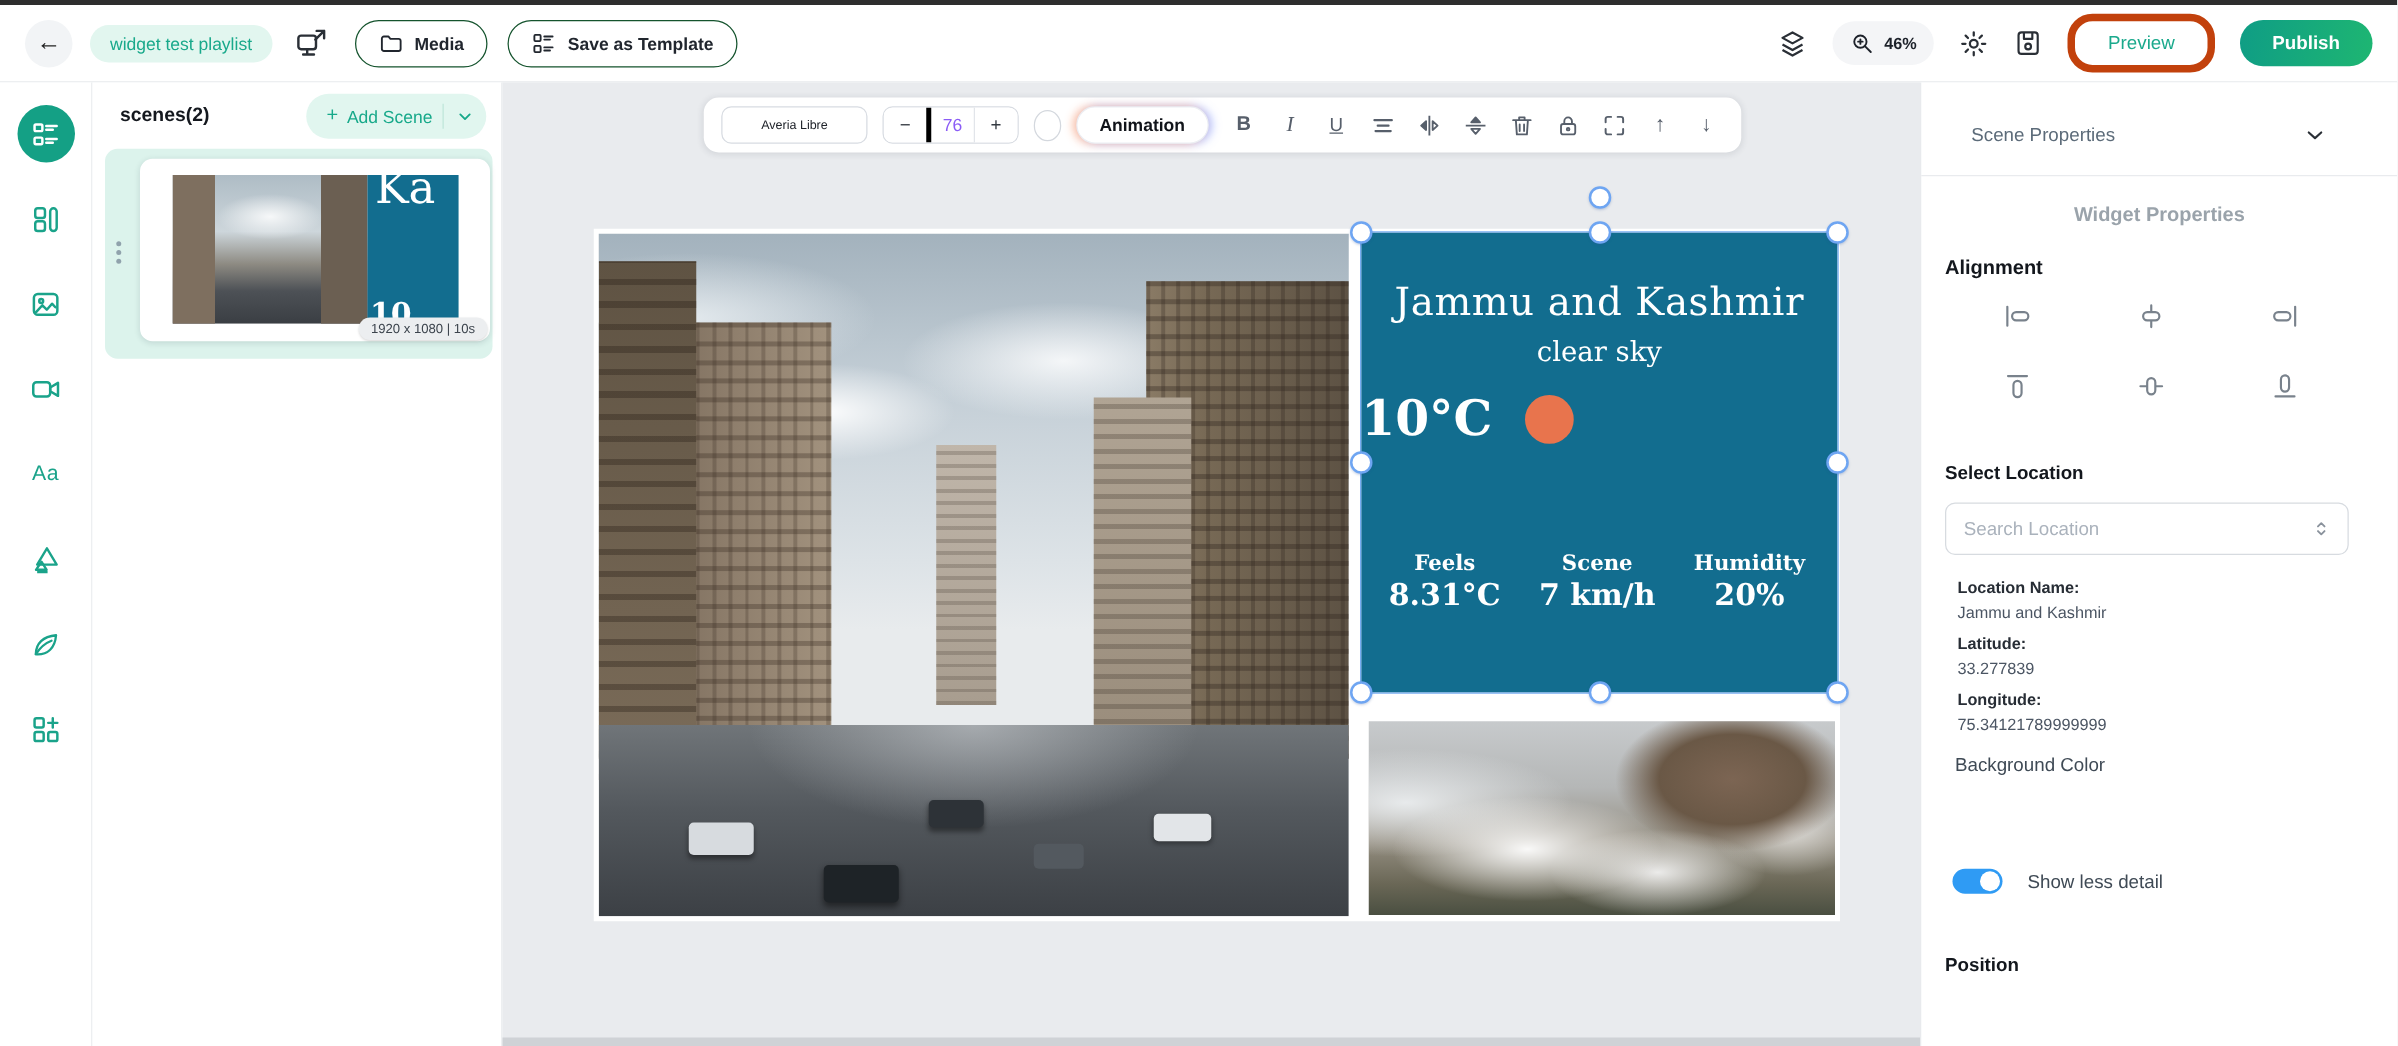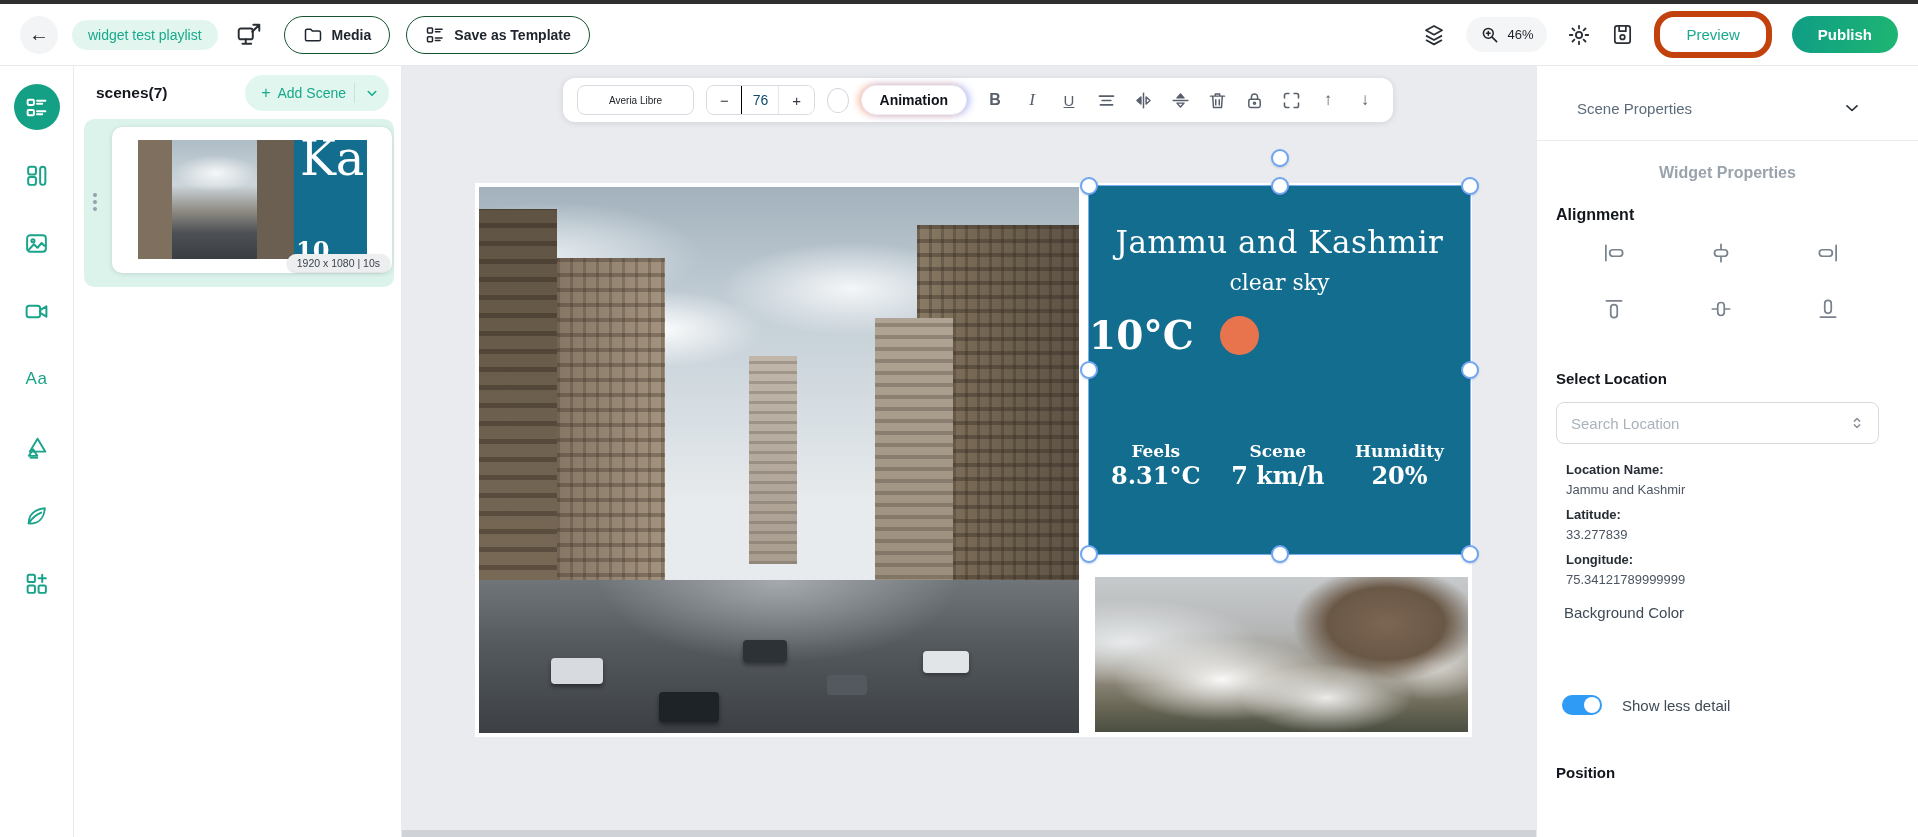--- a/index.html
+++ b/index.html
@@ -15,21 +15,21 @@
   .topbar{position:absolute;left:0;top:4px;width:1918px;height:62px;background:#fff;border-bottom:1px solid #e8eaed;display:flex;align-items:center;padding:0 20px}
   .back-btn{width:38px;height:38px;border-radius:50%;background:#f2f4f6;display:flex;align-items:center;justify-content:center;font-size:20px;color:#222;cursor:pointer;flex:0 0 auto}
   .title-pill{margin-left:14px;background:#e2f6ef;color:#19a98b;font-size:14px;padding:7px 16px;border-radius:16px;white-space:nowrap}
   .icon-btn{display:flex;align-items:center;justify-content:center;color:#2a2f36;cursor:pointer;background:none;border:none}
   .monitor-btn{margin-left:18px}
   .tb-btn{display:flex;align-items:center;gap:9px;border:1px solid #14532d;border-radius:19px;padding:8px 18px;font-size:14px;font-weight:700;color:#21262e;background:#fff;cursor:pointer;white-space:nowrap}
   .media-btn{margin-left:22px}
   .template-btn{margin-left:16px}
   .topbar-spacer{flex:1}
   .right-cluster{display:flex;align-items:center;gap:20px}
-  .zoom-pill{display:flex;align-items:center;gap:8px;background:#f4f5f7;border-radius:18px;padding:8px 14px;font-size:13px;font-weight:400;color:#1d222a;cursor:pointer}
+  .zoom-pill{display:flex;align-items:center;gap:8px;background:#f4f5f7;border-radius:18px;padding:8px 14px;font-size:13px;font-weight:700;color:#1d222a;cursor:pointer}
   .preview-btn{border:6px solid #c2410c;color:#1aa98c;background:#fff;border-radius:20px;padding:9px 26px;font-size:15px;cursor:pointer}
   .publish-btn{border:none;color:#fff;background:linear-gradient(100deg,#0f9d85,#1eb672);border-radius:20px;padding:10px 26px;font-size:15px;font-weight:700;cursor:pointer}
 
   
   .sidebar{position:absolute;left:0;top:66px;width:74px;height:771px;background:#fff;border-right:1px solid #e8eaed;display:flex;flex-direction:column;align-items:center;padding-top:18px;gap:22px}
   .side-item{width:46px;height:46px;display:flex;align-items:center;justify-content:center;color:#1aa38a;cursor:pointer;border-radius:50%}
   .side-item.active{background:#14a085;color:#fff}
   .aa-glyph{font-size:17px;letter-spacing:.5px;color:#1aa38a;font-weight:400}
 
   
@@ -44,33 +44,33 @@
   .kebab i{width:4px;height:4px;border-radius:50%;background:#90a2ac;display:block}
   .scene-card{position:absolute;left:28px;top:8px;width:280px;height:146px;background:#fff;border-radius:10px;box-shadow:0 1px 5px rgba(20,40,60,.14)}
   .scene-thumb{position:absolute;left:26px;top:13px;width:229px;height:119px;overflow:hidden;display:flex}
   .thumb-city{width:156px;height:100%;
     background:
       radial-gradient(60px 26px at 50% 28%, rgba(255,255,255,.85), transparent 70%),
       linear-gradient(90deg,#7e6f5f 0 22%, transparent 22%),
       linear-gradient(-90deg,#6b5f52 0 24%, transparent 24%),
       linear-gradient(180deg,#aebcc5 0%,#cdd6db 38%,#8d8a82 60%,#4d5156 78%,#3a3e43 100%)}
   .thumb-widget{position:relative;width:73px;height:100%;background:#126d8f;color:#fff;font-family:"DejaVu Serif",serif;overflow:hidden}
-  .thumb-ka{position:absolute;left:6px;top:-10px;font-size:48px}
+  .thumb-ka{position:absolute;left:6px;top:-10px;font-size:36px}
   .thumb-temp{position:absolute;left:2px;bottom:-6px;font-size:24px;font-weight:700}
   .scene-badge{position:absolute;right:2px;bottom:1px;background:#eceef0;border-radius:11px;padding:3px 10px;font-size:10.5px;color:#3c444d;box-shadow:0 1px 2px rgba(0,0,0,.15)}
 
   
   .canvas{position:absolute;left:402px;top:66px;width:1134px;height:771px;background:#e9ebee}
   .canvas-bottombar{position:absolute;left:0;bottom:0;width:100%;height:7px;background:#cfd2d6}
 
   .text-toolbar{position:absolute;left:161px;top:12px;width:830px;height:44px;background:#fff;border-radius:12px;box-shadow:0 1px 6px rgba(30,40,60,.12);display:flex;align-items:center;padding:0 14px;gap:12px}
   .font-select{width:136px;height:30px;border:1px solid #d8dce2;border-radius:8px;display:flex;align-items:center;justify-content:center;font-size:10px;color:#20242b;cursor:pointer}
   .size-group{display:flex;height:30px;border:1px solid #d8dce2;border-radius:8px;overflow:hidden}
   .size-btn{width:40px;display:flex;align-items:center;justify-content:center;font-size:15px;color:#343a42;cursor:pointer;background:#fff;border:none}
-  .size-val{width:44px;display:flex;align-items:center;justify-content:center;font-size:14px;color:#0c4a6e;border-left:1px solid #000000;border-right:1px solid #e2e5ea}
+  .size-val{width:44px;display:flex;align-items:center;justify-content:center;font-size:14px;color:#8b5cf6;border-left:4px solid #000000;border-right:1px solid #e2e5ea}
   .color-dot{width:25px;height:25px;border-radius:50%;border:1.5px solid #d4d8de;background:#fff;cursor:pointer}
   .anim-btn{height:30px;padding:0 18px;border-radius:16px;background:#fff;border:1px solid #eceef3;font-size:14px;font-weight:700;color:#101319;cursor:pointer;box-shadow:-3px 0 7px rgba(255,130,70,.45),3px 0 7px rgba(120,145,255,.5)}
   .tt-icons{display:flex;align-items:center;gap:9px;margin-left:2px}
   .tt-ic{width:28px;height:28px;display:flex;align-items:center;justify-content:center;color:#575f6b;cursor:pointer;font-size:16px}
   .tt-b{font-weight:700}
   .tt-i{font-style:italic;font-family:"Liberation Serif",serif;font-size:17px}
   .tt-u{text-decoration:underline;font-size:15px}
   .tt-arrow{font-size:17px}
 
   .artboard{position:absolute;left:73px;top:117px;width:997px;height:554px;background:#fff}
@@ -305,21 +305,21 @@
             <rect x="3.5" y="14" width="7" height="7" rx="1.5"></rect>
             <rect x="14" y="14" width="7" height="7" rx="1.5"></rect>
             <path d="M17.5 3.5v7M14 7h7"></path>
           </svg>
       </span>
     </div>
   </div>
 
   <div class="scenes-panel">
     <div class="scenes-header">
-      <span class="scenes-title">scenes(7)</span>
+      <span class="scenes-title">scenes(2)</span>
       <div class="add-scene-pill">
         <span class="add-scene-plus">+</span>
         <span>Add Scene</span>
         <span class="add-scene-div"></span>
         <span style="color:#17a98a">
           <svg viewBox="0 0 24 24" width="18" height="18" fill="none" stroke="currentColor" stroke-width="2" stroke-linecap="round" stroke-linejoin="round">
               <path d="M7 10l5 5 5-5"></path>
             </svg>
         </span>
       </div>

